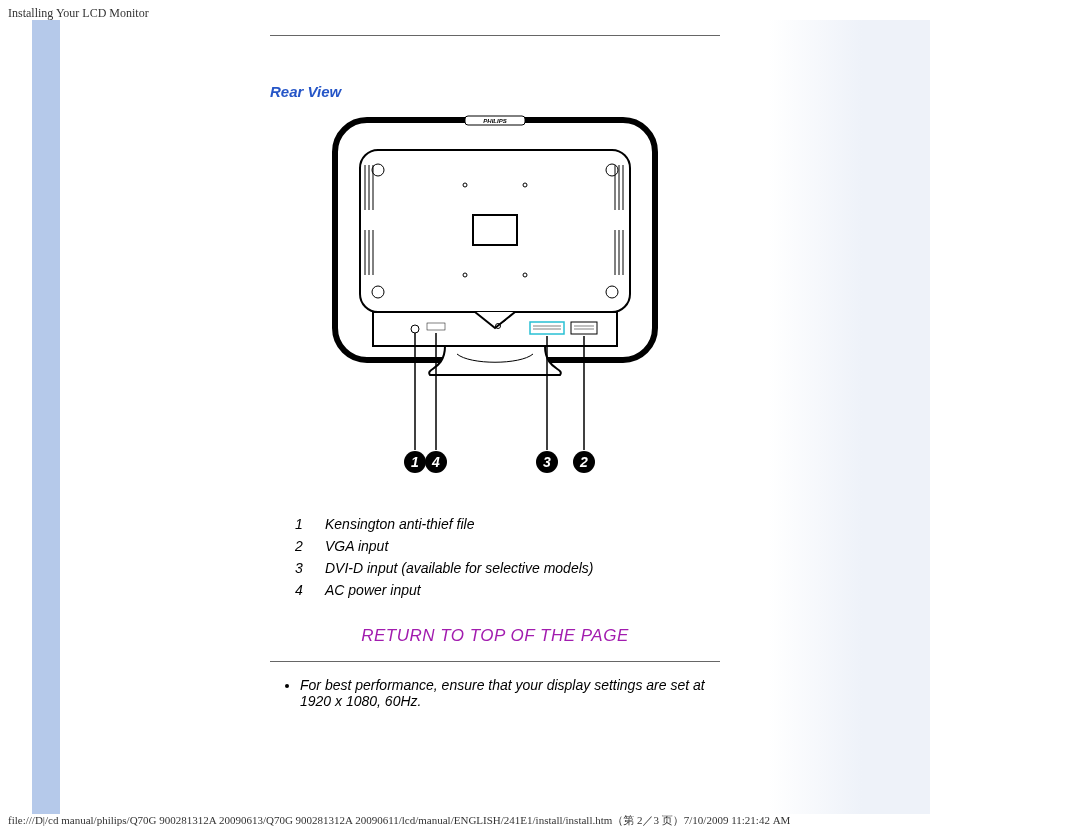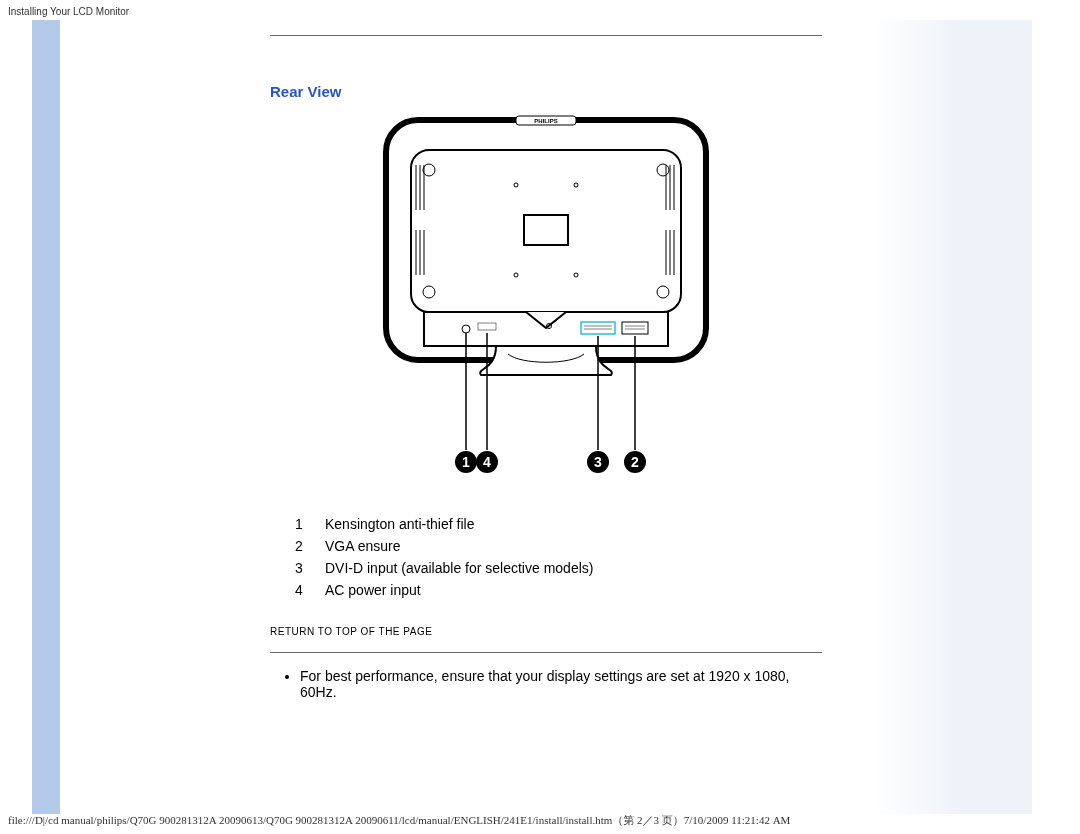--- a/index.html
+++ b/index.html
@@ -7,37 +7,38 @@
     margin: 0; padding: 0;
     width: 1080px; height: 834px;
     font-family: Arial, Helvetica, sans-serif;
     font-size: 14px;
     color: #000;
     background: #fff;
   }
   .page-header-label {
     position: absolute;
     top: 6px; left: 8px;
-    font-family: Liberation Sans, sans-serif;
-    font-size: 10px;
+    font-family: Liberation Serif, serif;
+    font-size: 12px;
     color: #333;
   }
   .footer-path {
     position: absolute;
     bottom: 6px; left: 8px;
     font-family: Liberation Serif, serif;
     font-size: 11px;
     color: #333;
     white-space: nowrap;
   }
   .content-area {
     position: absolute;
     top: 20px; left: 32px;
-    width: 1000px; height: 794px;
+    width: 898px; height: 794px;
     display: flex;
+    font-style: italic;
   }
   .left-stripe {
     width: 28px;
     height: 100%;
     background: #b5c9ea;
   }
   .main-col {
     flex: 1;
     position: relative;
     padding: 0 0 0 0;
@@ -65,23 +66,23 @@
     margin: 8px 0 25px 25px;
     border-collapse: collapse;
     font-size: 14px;
   }
   .legend-table td {
     padding: 3px 10px 3px 0;
     vertical-align: top;
   }
   .legend-num { width: 30px; }
   .return-link {
-    text-align: left;
-    color: #000000;
-    font-size: 10px;
+    text-align: center;
+    color: #a21caf;
+    font-size: 17px;
     letter-spacing: 0.5px;
     margin: 15px 0 10px 0;
   }
   .body-text {
     font-size: 14px;
     padding: 0 40px 0 210px;
   }
   ul.bullets {
     margin: 6px 0 0 30px;
     padding: 0;
@@ -197,21 +198,21 @@
       </div>
 
       <table class="legend-table">
         <tbody>
             <tr>
           <td class="legend-num">1</td>
           <td>Kensington anti-thief file</td>
         </tr>
         <tr>
           <td class="legend-num">2</td>
-          <td>VGA ensure</td>
+          <td>VGA input</td>
         </tr>
         <tr>
           <td class="legend-num">3</td>
           <td>DVI-D input (available for selective models)</td>
         </tr>
         <tr>
           <td class="legend-num">4</td>
           <td>AC power input</td>
         </tr>
       </tbody>

